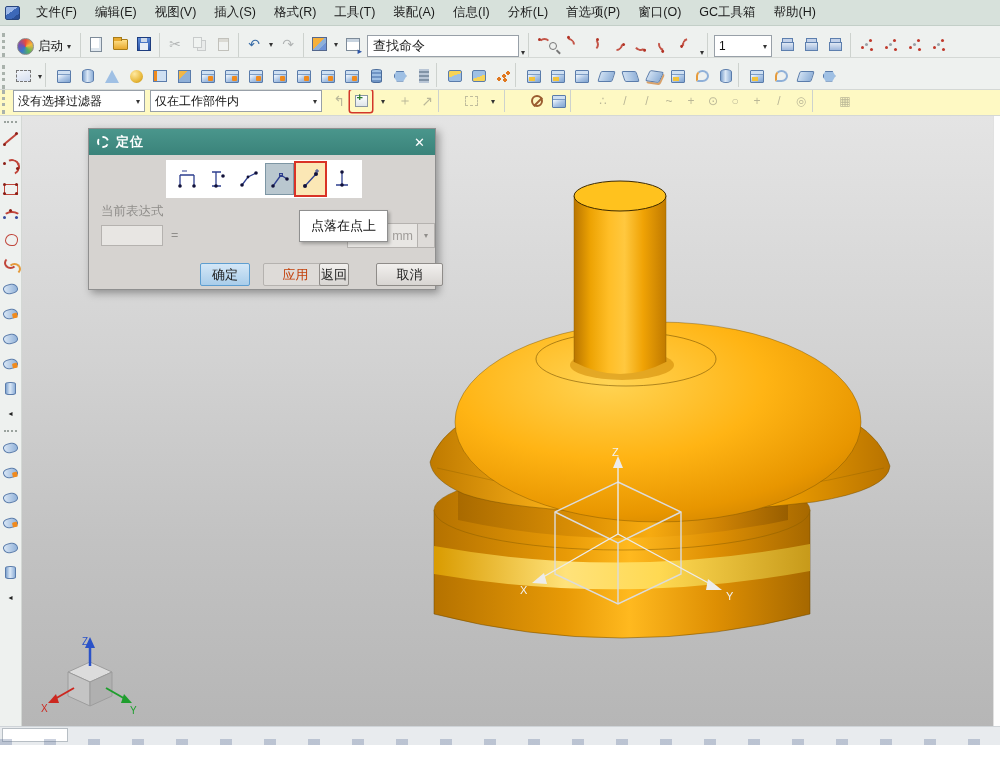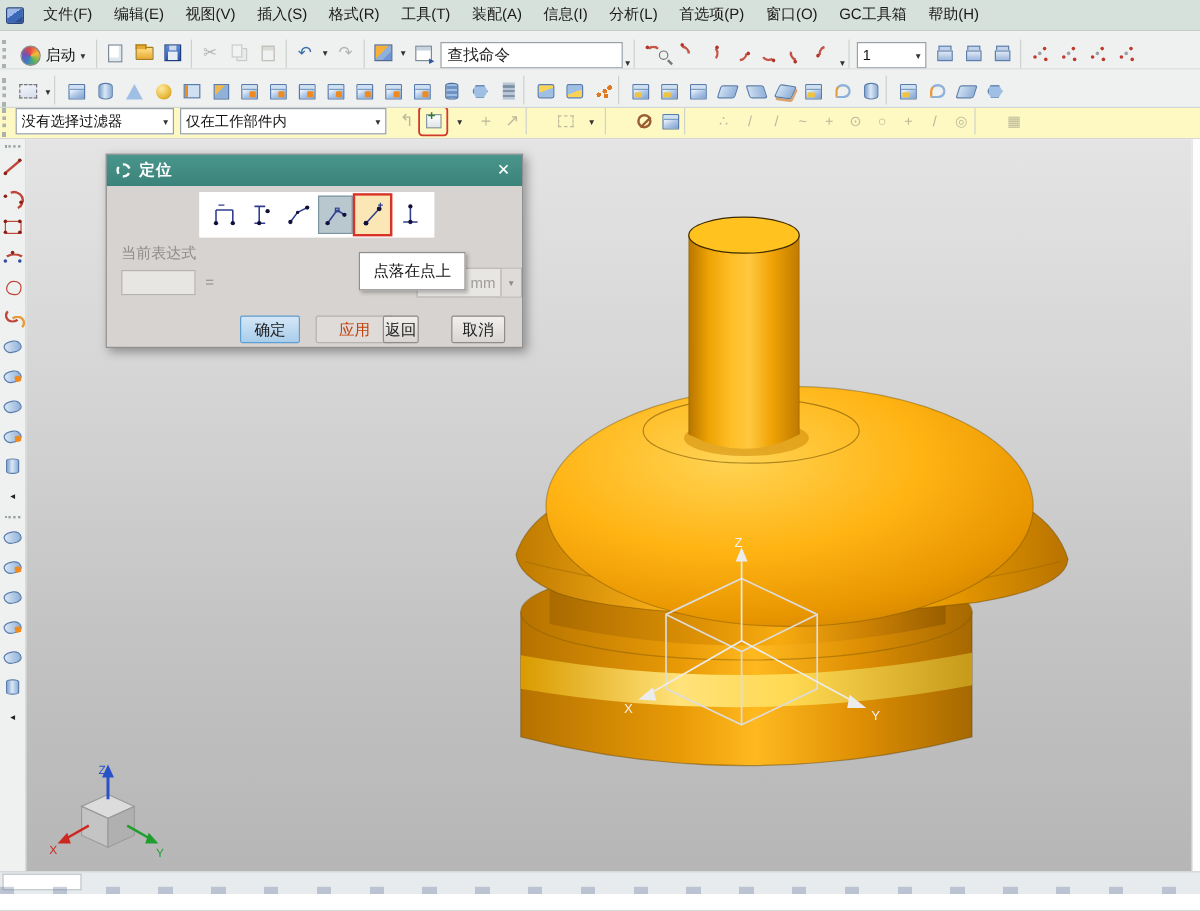--- a/index.html
+++ b/index.html
@@ -140,21 +140,21 @@
   .exp-eq { position:absolute; left:82px; top:99px; color:#8f8d8a;}
   .unitbox { position:absolute; left:258px; top:94px; width:88px; height:25px; background:#e8e6e3; border:1px solid #b5b2af; display:flex; align-items:center;justify-content:space-between;}
   .unitbox .uval { flex:1; text-align:right; color:#a09d9a; padding-right:4px;}
   .unitbox .ucaret { width:17px; height:100%; border-left:1px solid #b5b2af; display:flex; align-items:center; justify-content:center; font-size:8px; color:#8f8d8a; background:#dedbd8;}
   .tooltip { position:absolute; left:210px; top:81px; padding:6px 11px; background:#fff; border:1px solid #8f8f8f; box-shadow:2px 2px 3px rgba(0,0,0,.25); color:#111; font-size:13px; white-space:nowrap; z-index:5;}
   .btnrow { position:absolute; left:0; top:134px; width:100%; height:23px;}
   .btn { position:absolute; height:23px; font-size:13px; font-family:inherit; color:#1a1a1a; background:linear-gradient(#f2f0ee,#d8d5d2); border:1px solid #8f8c89; border-radius:2px; text-align:center; line-height:21px;}
   .btn.ok { left:111px; width:50px; background:linear-gradient(#d4e7f7,#a9cdea); border-color:#5e9ed0;}
   .btn.apply { left:174px; width:65px; color:#c2410c; background:#dedbd8; border-color:#b5b2af;}
   .btn.back { left:230px; width:30px;}
-  .btn.cancel { left:287px; width:45px;}
+  .btn.cancel { left:287px; width:67px;}
 
   
   .statusbar { position:relative; height:19px; background:#e8ebee; border-top:1px solid #cfd4d8;}
   .status-field { position:absolute; left:2px; top:1px; width:66px; height:14px; background:#fff; border:1px solid #b7bec4;}
   .cuticons { position:absolute; bottom:0; left:0; right:0; height:6px; opacity:.45;
     background:repeating-linear-gradient(90deg, rgba(90,110,150,.7) 0 12px, transparent 12px 44px);}
 </style>
 </head>
 <body>
 

